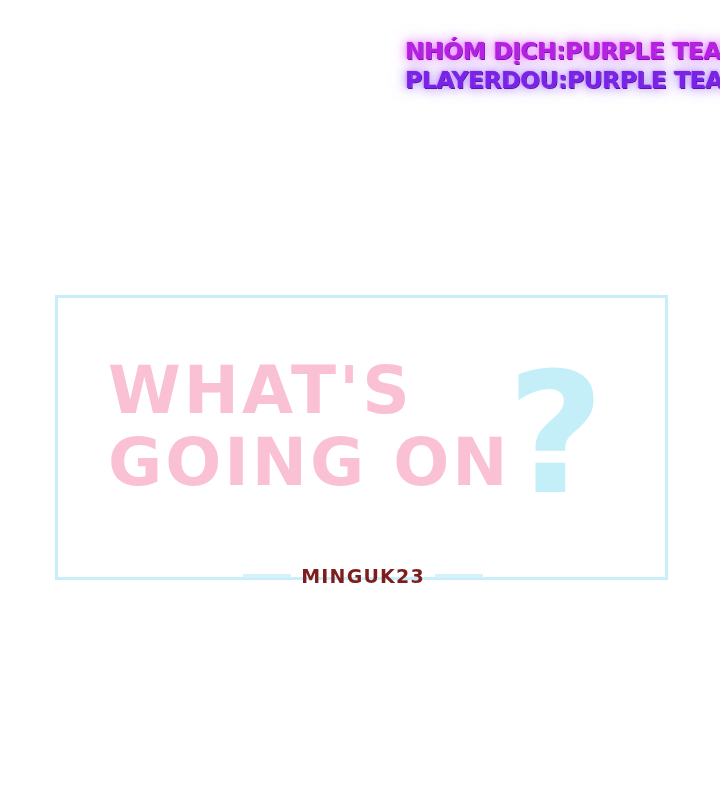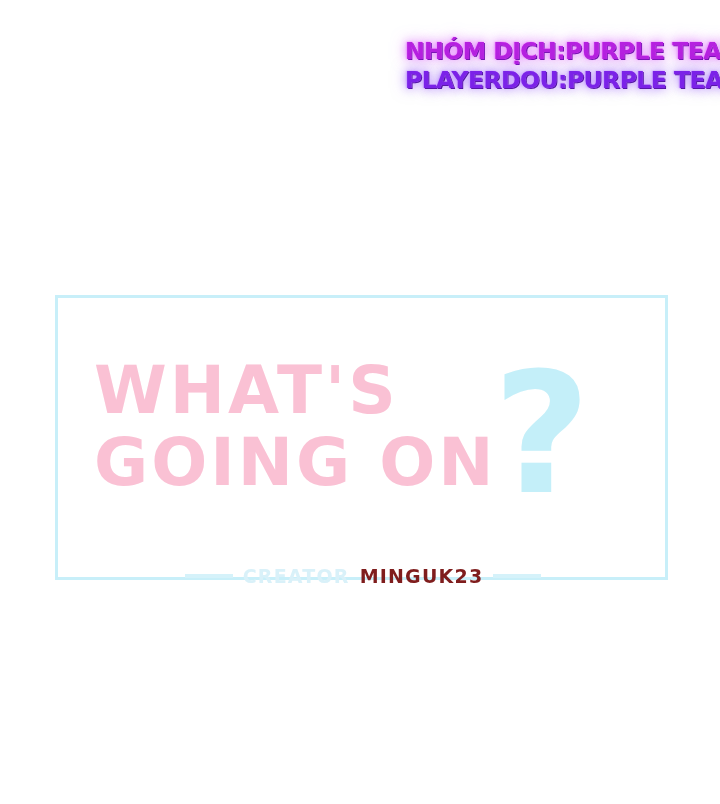--- a/index.html
+++ b/index.html
@@ -73,21 +73,21 @@
     top: 295px;
     width: 613px;
     height: 285px;
     border: 3px solid #c8eff9;
     box-sizing: border-box;
   }
 
   
   .title-block {
     position: absolute;
-    left: 94px;
+    left: 108px;
     top: 358px;
     width: 520px;
     height: 165px;
     user-select: none;
   }
   .title-line {
     font-family: "DejaVu Sans", "Liberation Sans", sans-serif;
     font-weight: bold;
     color: #fac1d4;
     letter-spacing: 2px;
@@ -158,18 +158,17 @@
   <div class="title-frame"></div>
 
   <div class="title-block">
     <div class="title-line title-line-1">WHAT'S</div>
     <div class="title-line title-line-2">GOING ON</div>
     <div class="qmark">?</div>
   </div>
 
   <div class="credit">
     <span class="credit-rule"></span>
-    <span class="credit-text credit-word-creator">CREATOR</span>
     <span class="credit-text credit-word-name">MINGUK23</span>
     <span class="credit-rule"></span>
   </div>
 
 </div>
 
 </body></html>

